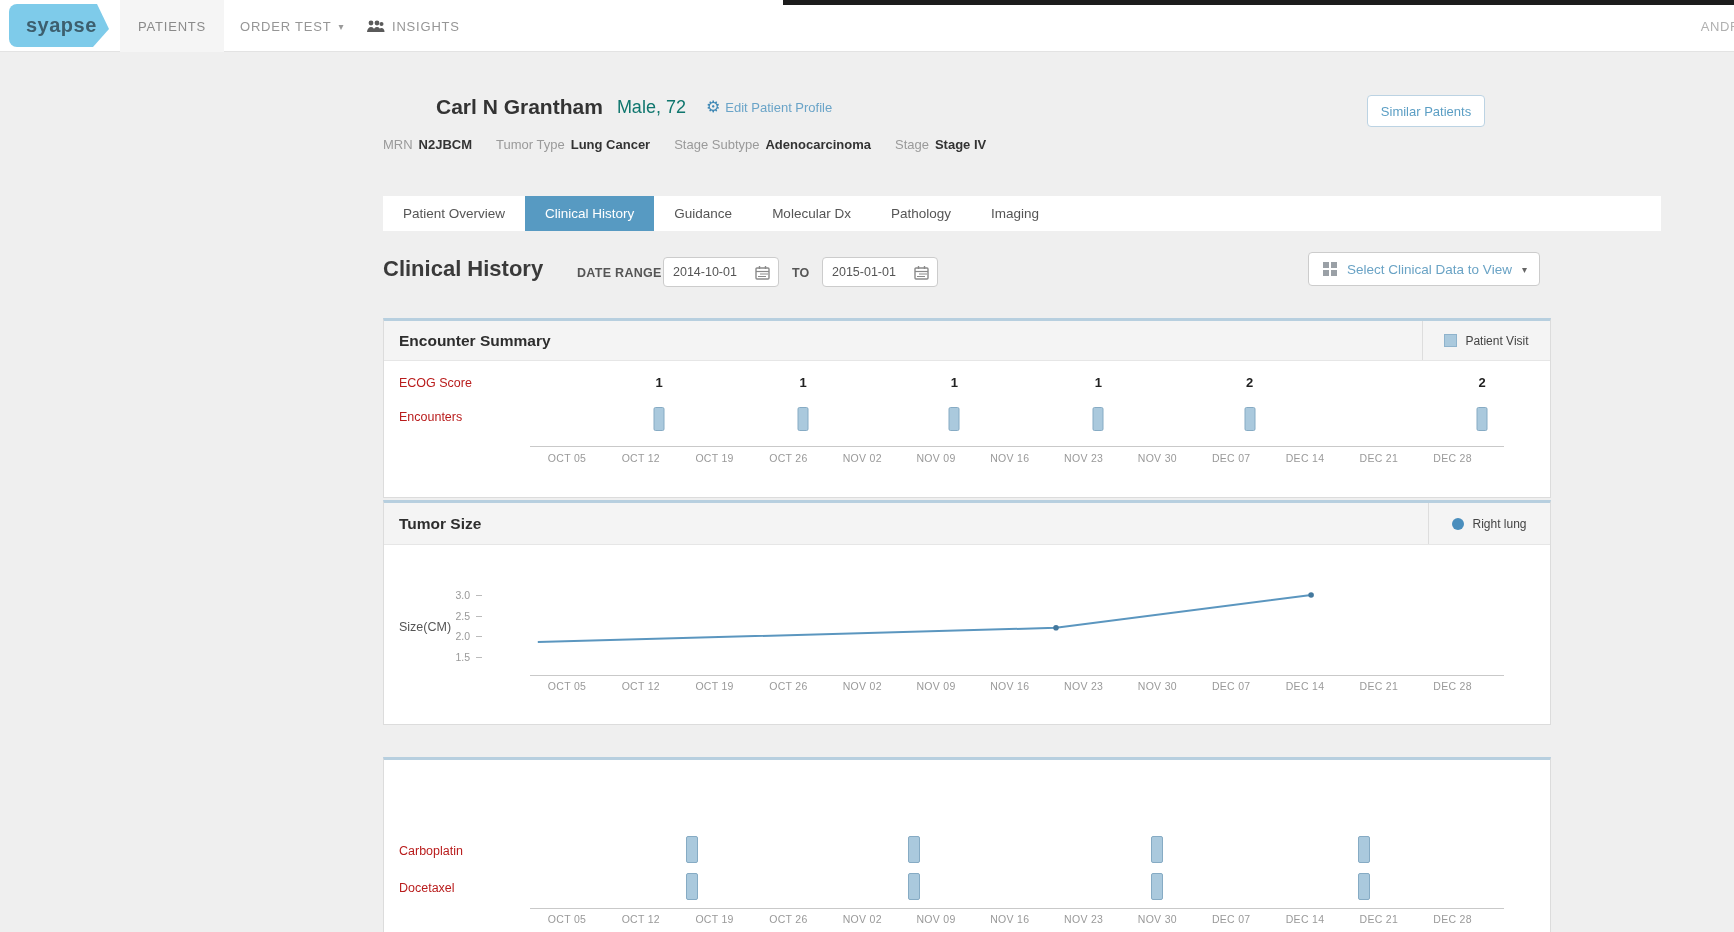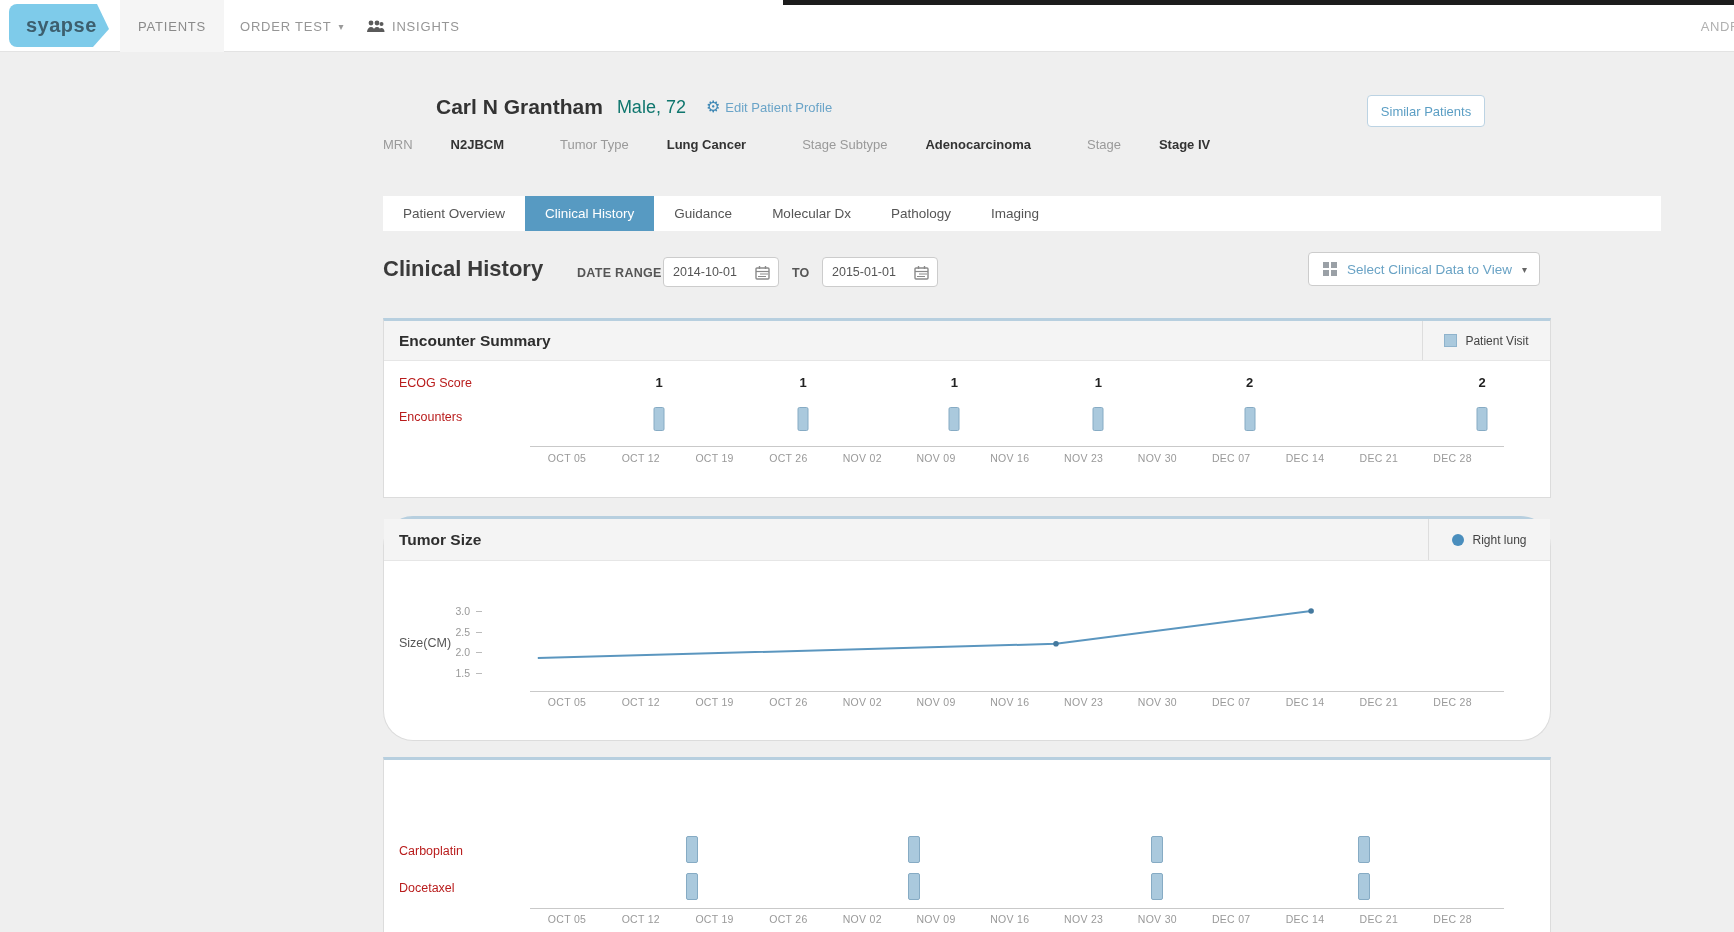--- a/index.html
+++ b/index.html
@@ -20,21 +20,21 @@
   .nav-caret { font-size:10px; color:#9a9a9a; }
   .nav-user { position:absolute; right:-6px; top:0; height:52px; display:flex; align-items:center;
               color:#b0b0b0; font-size:13px; letter-spacing:.6px; }
 
   
   .pt-name-row { position:absolute; left:392px; top:95px; display:flex; align-items:center;margin-left:44px; }
   .pt-name { font-size:21px; font-weight:bold; color:#333; }
   .pt-demo { font-size:18px; color:#0f766e; margin-left:14px; }
   .pt-edit { display:flex; align-items:center; gap:5px; margin-left:20px; color:#6aa4c8; font-size:13px; cursor:pointer; }
   .gear { color:#3f88b5; font-size:16px; line-height:1; }
-  .pt-info-row { position:absolute; left:383px; top:137px; display:flex; align-items:baseline;gap:32px; }
+  .pt-info-row { position:absolute; left:383px; top:137px; display:flex; align-items:baseline; }
   .pt-info-row .lbl { color:#9a9a9a; font-size:13px; margin-right:6px; }
   .pt-info-row .val { color:#333; font-size:13px; font-weight:bold; margin-right:24px; }
   .similar-btn { position:absolute; left:1367px; top:95px; width:118px; height:32px; background:#fff;
                  border:1px solid #bcd3e3; border-radius:4px; color:#5b9ec4; font-size:13px;
                  display:flex; align-items:center; justify-content:center; cursor:pointer; }
 
   
   .tabstrip { position:absolute; left:383px; top:196px; width:1278px; height:35px; background:#fff; display:flex; }
   .tab { height:35px; display:flex; align-items:center; padding:0 20px; font-size:13.5px; color:#555; cursor:pointer; }
   .tab.active { background:#579ac2; color:#fff; }
@@ -203,21 +203,21 @@
       <div class="tick" style="left: 56.84%; top: 131px;">NOV 23</div>
       <div class="tick" style="left: 64.41%; top: 131px;">NOV 30</div>
       <div class="tick" style="left: 71.99%; top: 131px;">DEC 07</div>
       <div class="tick" style="left: 79.57%; top: 131px;">DEC 14</div>
       <div class="tick" style="left: 87.15%; top: 131px;">DEC 21</div>
       <div class="tick" style="left: 94.72%; top: 131px;">DEC 28</div>
     </div>
   <div class="axis-line" style="top:125px;"></div>
 </div>
 
-<div class="card" style="top:516px; height:225px;border-radius:30px;">
+<div class="card" style="top:500px; height:225px;">
   <div class="card-hd" style="height:42px;">
     <span class="ttl">Tumor Size</span>
     <span class="legend" style="width:122px;">
       <span class="lg-ci"></span>
       <span class="lg-tx">Right lung</span>
     </span>
   </div>
   <div class="size-lbl">Size(CM)</div>
   <div id="tumor-yticks">
       <div class="ytick" style="top: 86px;">3.0</div>

